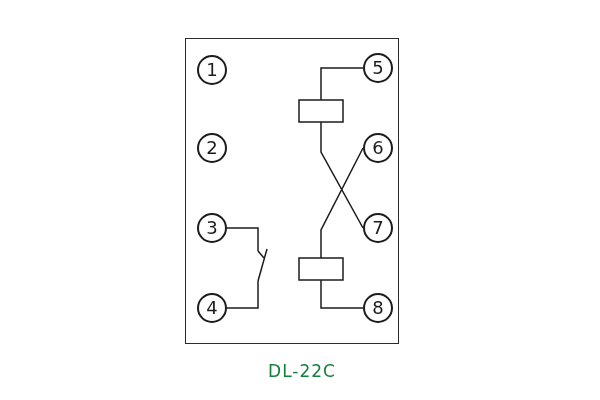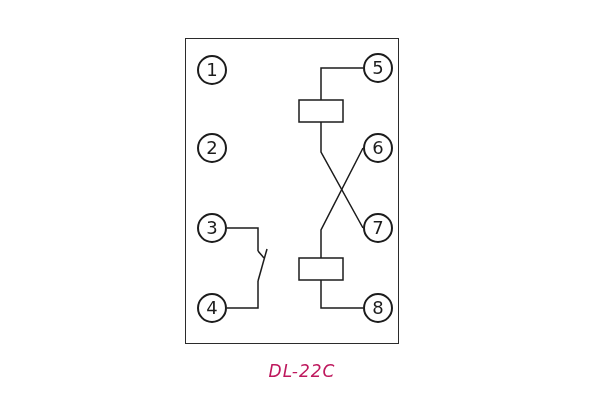--- a/index.html
+++ b/index.html
@@ -50,22 +50,21 @@
     line-height: 1;
   }
   .caption {
     position: absolute;
     left: 252px;
     top: 361px;
     width: 100px;
     text-align: center;
     font-size: 17px;
     letter-spacing: 1px;
-    color: #be185d;
-    font-style: italic;
+    color: #15803d;
   }
 </style>
 </head>
 <body>
 
 <div class="stage">
 
   <div class="frame"></div>
 
   <svg class="wires" viewBox="0 0 600 400" xmlns="http://www.w3.org/2000/svg" fill="none" stroke="#1c1c1c" stroke-width="1.5">

